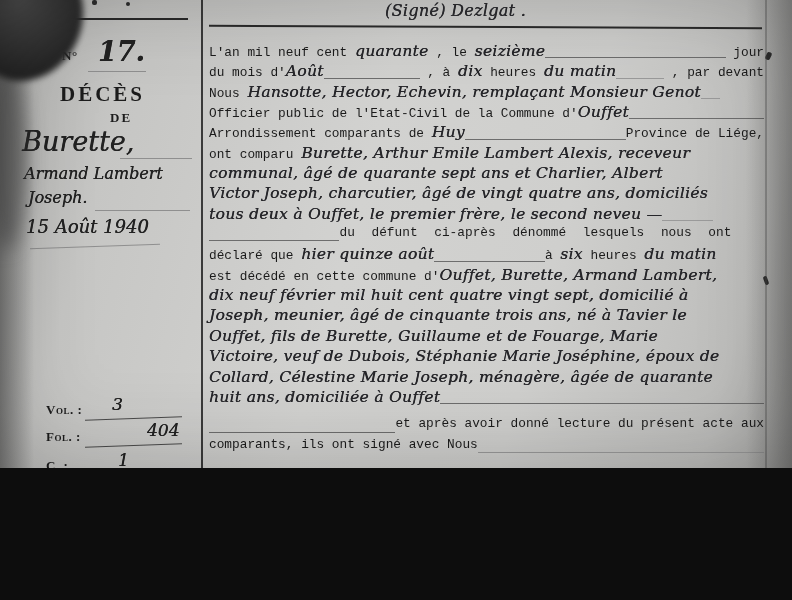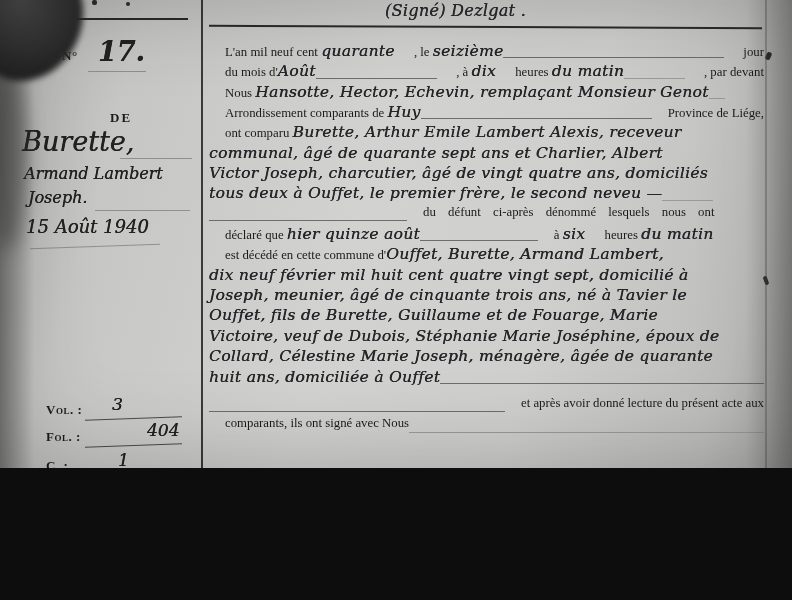--- a/index.html
+++ b/index.html
@@ -20,21 +20,21 @@
     background:linear-gradient(to right,rgba(0,0,0,0),rgba(40,40,40,.14) 45%,rgba(30,30,30,.32));z-index:22;}
   .page-edge-line{right:25px;top:0;width:2px;height:100%;background:rgba(70,70,70,.35);z-index:23;}
   .blotch1{left:255px;top:542px;width:95px;height:48px;border-radius:50%;background:rgba(85,85,85,.28);filter:blur(10px);z-index:5;}
   .blotch2{left:420px;top:502px;width:55px;height:30px;border-radius:50%;background:rgba(90,90,90,.20);filter:blur(8px);z-index:5;}
   .speck{background:#2e2e2e;border-radius:2px;z-index:6;}
   
   .margin-rule{left:58px;top:18px;width:130px;height:2px;background:#2a2a2a;}
   .divider{left:201px;top:0;width:2px;height:547px;background:#3a3a3a;}
   .act-top-rule{left:209px;right:30px;top:26px;height:2px;background:#2b2b2b;transform:rotate(0.25deg);}
   
-  .printed{font-family:Liberation Serif, serif;color:#1b1b1b;font-size:12.5px;margin-left:16px;}
+  .printed{font-family:Liberation Mono, monospace;color:#1b1b1b;font-size:12.5px;}
   .hand{font-family:"DejaVu Serif",serif;font-style:italic;color:#26262a;font-size:15.5px;
     letter-spacing:.3px;text-shadow:.3px 0 0 currentColor;}
   .wide{word-spacing:9px;}
   
   #act-body{left:209px;right:28px;top:42px;}
   .act-line{display:flex;align-items:baseline;height:20.35px;white-space:pre;}
   .act-line .printed{font-size:12.8px;}
   .gap-top{margin-top:8px;}
   .fill{flex-grow:1;min-width:8px;border-bottom:1.4px solid #6d6d6d;align-self:flex-end;margin-bottom:4px;}
   .fill.faint{border-bottom:1px solid #9a9a9a;}
@@ -70,20 +70,21 @@
   <div class="abs margin-rule"></div>
   <div class="abs divider"></div>
   <div class="abs act-top-rule"></div>
 
   <div class="abs hand prev-sig">(Signé) Dezlgat .</div>
 
   <div class="abs m-label" style="left:62px;top:48px;">N°</div>
   <div class="abs m-hand" style="left:98px;top:36px;font-size:27px;font-weight:bold;">17.</div>
   <div class="abs m-line" style="left:88px;top:71px;width:58px;"></div>
 
+  <div class="abs m-title" style="left:60px;top:82px;">DÉCÈS</div>
   <div class="abs m-de" style="left:110px;top:110px;">DE</div>
 
   <div class="abs m-hand" style="left:22px;top:126px;font-size:27px;">Burette,</div>
   <div class="abs m-line" style="left:120px;top:158px;width:72px;"></div>
   <div class="abs m-hand" style="left:24px;top:164px;font-size:16px;">Armand Lambert</div>
   <div class="abs m-hand" style="left:28px;top:188px;font-size:16px;">Joseph.</div>
   <div class="abs m-line" style="left:95px;top:210px;width:95px;"></div>
   <div class="abs m-hand" style="left:26px;top:216px;font-size:18px;">15 Août 1940</div>
   <div class="abs m-line" style="left:30px;top:246px;width:130px;transform:rotate(-2deg);"></div>
 
@@ -98,20 +99,21 @@
   <div class="abs m-label" style="left:46px;top:458px;">C. :</div>
   <div class="abs m-hand" style="left:118px;top:450px;font-size:17px;">1</div>
   <div class="abs m-underline" style="left:85px;top:474px;width:97px;transform:rotate(-2deg);"></div>
 
   <div class="abs" style="left:36px;top:482px;font-weight:bold;font-size:12.5px;">du Registre de population</div>
 
   <div class="abs" id="act-body">
       <div class="act-line"><span class="printed">L'an mil neuf cent </span><span class="hand">quarante</span><span class="printed"> , le </span><span class="hand">seizième</span><span class="fill" style="flex-grow: 3;"></span><span class="printed"> jour</span></div>
       <div class="act-line"><span class="printed">du mois d'</span><span class="hand">Août</span><span class="fill" style="flex-grow: 1.2;"></span><span class="printed"> , à </span><span class="hand">dix</span><span class="printed"> heures </span><span class="hand">du matin</span><span class="fill faint" style="flex-grow: 0.6;"></span><span class="printed"> , par devant</span></div>
       <div class="act-line"><span class="printed">Nous </span><span class="hand">Hansotte, Hector, Echevin, remplaçant Monsieur Genot</span><span class="fill faint" style="flex-grow: 0.3;"></span></div>
+      <div class="act-line"><span class="printed">Officier public de l'Etat-Civil de la Commune d'</span><span class="hand">Ouffet</span><span class="fill" style="flex-grow: 2;"></span></div>
       <div class="act-line"><span class="printed">Arrondissement comparants de </span><span class="hand">Huy</span><span class="fill" style="flex-grow: 3;"></span><span class="printed">Province de Liége,</span></div>
       <div class="act-line"><span class="printed">ont comparu </span><span class="hand">Burette, Arthur Emile Lambert Alexis, receveur</span></div>
       <div class="act-line"><span class="hand">communal, âgé de quarante sept ans et Charlier, Albert</span></div>
       <div class="act-line"><span class="hand">Victor Joseph, charcutier, âgé de vingt quatre ans, domiciliés</span></div>
       <div class="act-line"><span class="hand">tous deux à Ouffet, le premier frère, le second neveu —</span><span class="fill faint" style="flex-grow: 0.5;"></span></div>
       <div class="act-line"><span class="fill" style="flex-grow: 0.8;"></span><span class="printed wide">du défunt ci-après dénommé lesquels nous ont</span></div>
       <div class="act-line"><span class="printed">déclaré que </span><span class="hand">hier quinze août</span><span class="fill" style="flex-grow: 0.7;"></span><span class="printed">à </span><span class="hand">six</span><span class="printed"> heures </span><span class="hand">du matin</span></div>
       <div class="act-line"><span class="printed">est décédé en cette commune d'</span><span class="hand">Ouffet, Burette, Armand Lambert,</span></div>
       <div class="act-line"><span class="hand">dix neuf février mil huit cent quatre vingt sept, domicilié à</span></div>
       <div class="act-line"><span class="hand">Joseph, meunier, âgé de cinquante trois ans, né à Tavier le</span></div>

